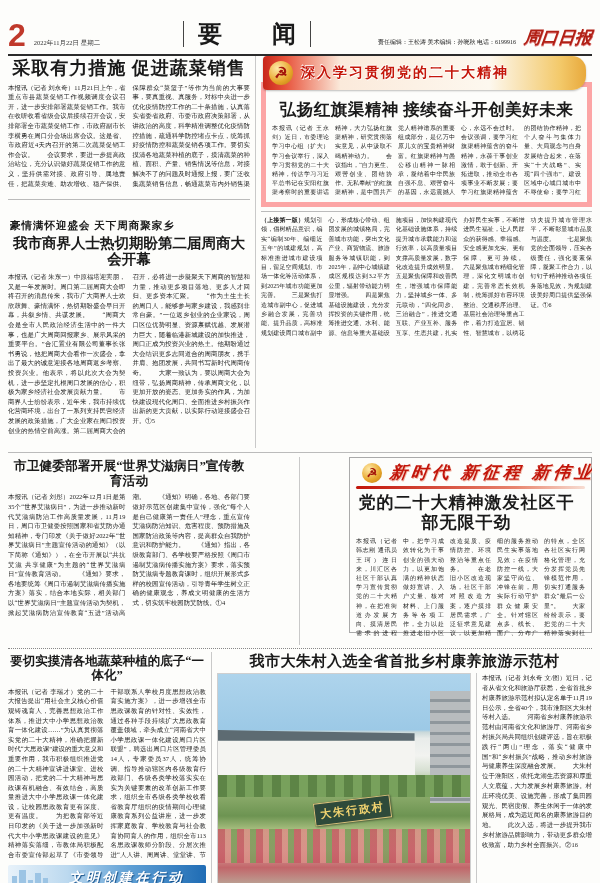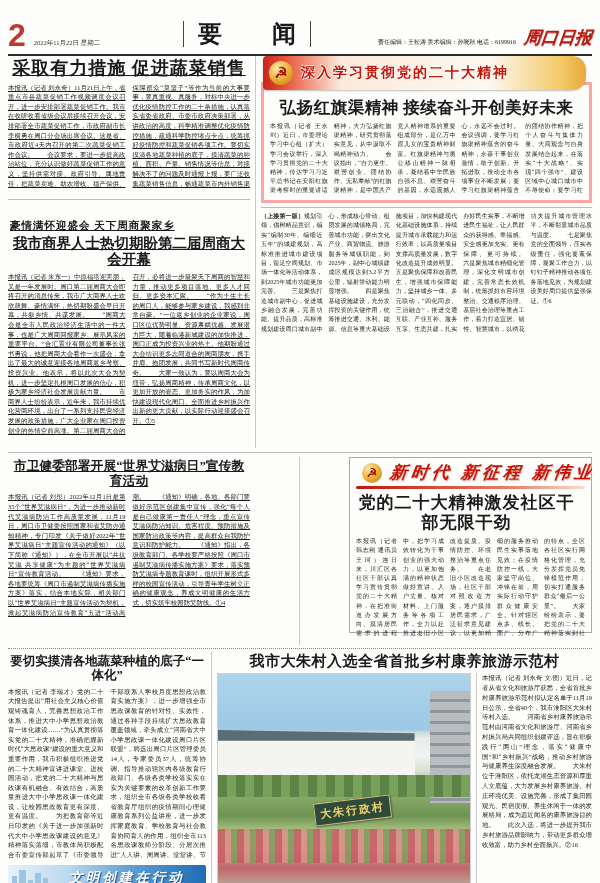--- a/index.html
+++ b/index.html
@@ -22,36 +22,36 @@
   .hr{border:0;border-top:1px solid #bbb;margin:4px 0;}
   .hr-dot{border:0;border-top:1px dotted #888;margin:3px 0;}
   .body-txt{font-size:6.4px;line-height:9.6px;text-align:justify;color:#222;
             font-family:"Liberation Serif",serif;overflow:hidden;}
   .cols2{column-count:2;column-gap:7px;}
   .cols5{column-count:5;column-gap:6px;}
   .art-head{font-weight:bold;text-align:center;line-height:1.15;margin:2px 0 4px 0;}
   .kicker{font-size:10.5px;font-weight:bold;text-align:left;margin:19px 0 1px 2px;letter-spacing:1px;}
   
   .r1{height:392px;}
-  .colL{width:242px;flex:0 0 aupx;overflow:hidden;text-decoration:underline;}
+  .colL{width:242px;flex:0 0 aupx;overflow:hidden;}
   .colR{flex:1;overflow:hidden;}
   .h-a1{font-size:18px;letter-spacing:1px;}
   .h-a2{font-size:14.5px;}
   .a1body{height:112px;}
   .a2body{height:208px;}
   
   .ribbon{position:relative;height:34px;margin:0 6px 0 2px;display:flex;align-items:center;
           background:linear-gradient(90deg,#c8261a 0%,#e8543c 7%,#fbeadb 24%,#fdf8ef 70%,#f3c96a 92%,#e8a93c 100%);
           border-radius:4px 14px 14px 4px;box-shadow:0 1px 2px rgba(0,0,0,.25);}
   .emblem{width:24px;height:24px;border-radius:50%;margin:0 8px 0 6px;flex:0 0 auto;
           background:radial-gradient(circle at 35% 30%,#ffe9a8,#e6a529 60%,#b97a12);
           color:#a3150b;font-size:15px;line-height:24px;text-align:center;font-weight:bold;}
   .ribbon-txt{font-size:14px;font-weight:bold;color:#c4160a;letter-spacing:2px;
               text-shadow:0.6px 0.6px 0 #fff,-0.6px -0.6px 0 #fff;white-space:nowrap;text-align:right;}
-  .box1{border:3px solid #fca5a5;margin-top:-8px;padding:12px 6px 4px 6px;}
+  .box1{border:5px solid #fca5a5;margin-top:-8px;padding:12px 6px 4px 6px;}
   .h-red1{font-size:16.5px;letter-spacing:0.5px;}
   .redflag-body{height:74px;font-size:6px;line-height:9.2px;}
   .contin-body{height:236px;font-size:6px;line-height:9.4px;}
   
   .r2{height:188px;gap:44px;}
   .h-a3{font-size:12.8px;}
   .a3body{height:158px;}
   .box2{border:1px solid #aaa;padding:3px 6px 4px 6px;height:176px;box-sizing:border-box;}
   .newera{display:flex;align-items:center;}
   .newera-txt{font-size:17px;font-weight:bold;color:#c2150a;font-style:italic;letter-spacing:4px;

